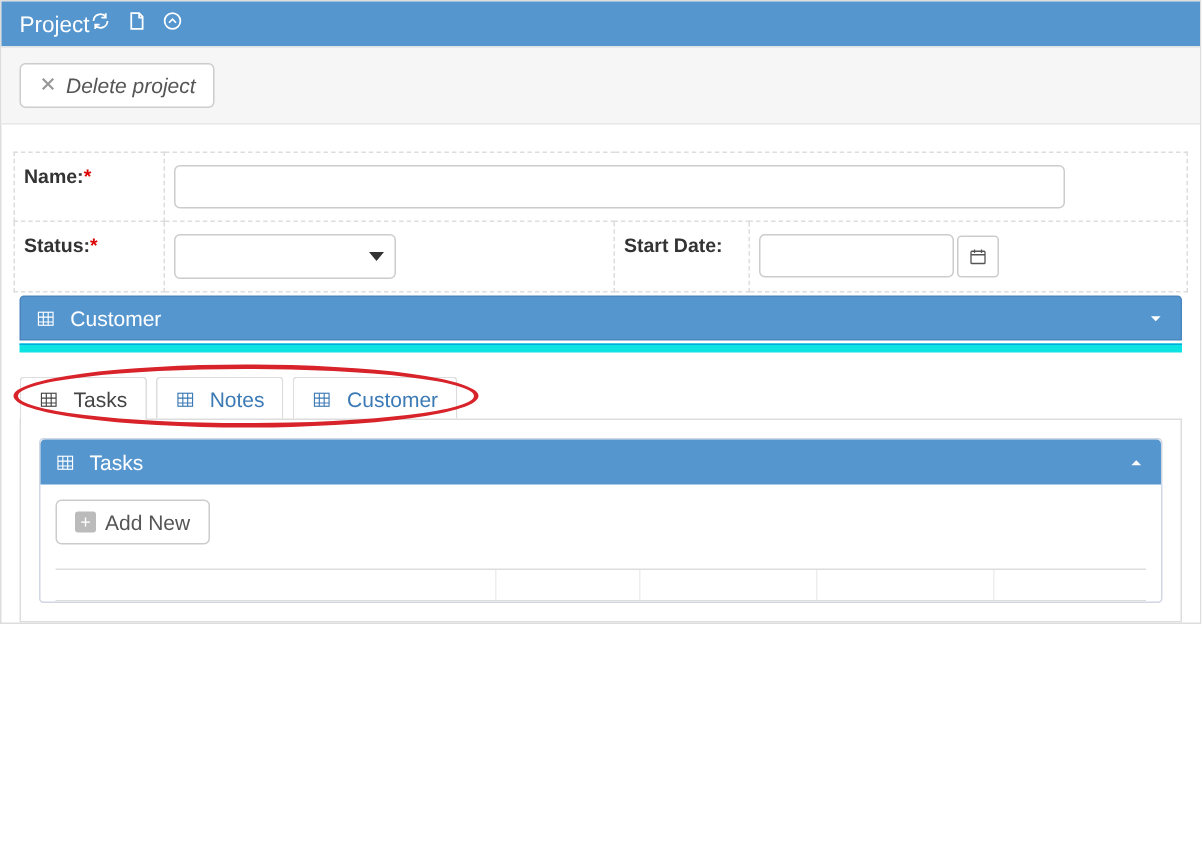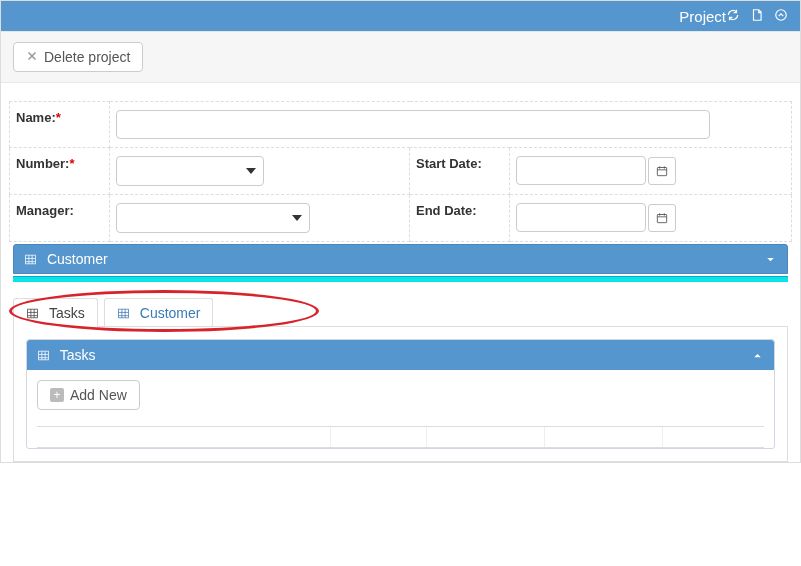--- a/index.html
+++ b/index.html
@@ -15,21 +15,21 @@
   .panel {
     border: 1px solid #ddd;
     margin: 0;
   }
   .panel-hdr {
     background: #5596CF;
     color: #fff;
     padding: 6px 12px;
     display: flex;
     align-items: center;
-    justify-content: flex-end;
+    justify-content: flex-start;
     font-size: 15px;
     height: 30px;
   }
   .panel-hdr .title { font-weight: 500; }
   .panel-hdr .icons { display: flex; gap: 10px; }
   .panel-hdr .icons svg { width: 14px; height: 14px; fill: none; stroke: #fff; stroke-width: 2; }
   .toolbar {
     background: #f6f6f6;
     border-top: 1px solid #e7e7e7;
     border-bottom: 1px solid #e7e7e7;
@@ -39,20 +39,21 @@
     display: inline-flex;
     align-items: center;
     gap: 6px;
     background: #fff;
     border: 1px solid #ccc;
     border-radius: 4px;
     padding: 6px 12px;
     font-size: 14px;
     cursor: pointer;
     color: #555;
+    font-style: italic;
   }
   .btn svg { width: 12px; height: 12px; fill: #999; }
   .form-zone {
     padding: 18px 8px 2px 8px;
   }
   .form-table {
     width: 100%;
     border-collapse: collapse;
   }
   .form-table td {
@@ -245,21 +246,21 @@
           <tr>
         <td class="lbl-cell">
           <span>Name:</span><span class="req">*</span>
         </td>
         <td colspan="3">
           <input class="input name-input" value="" style="">
         </td>
       </tr>
       <tr>
         <td class="lbl-cell">
-          <span>Number:</span><span class="req">*</span>
+          <span>Status:</span><span class="req">*</span>
         </td>
         <td style="width:300px;">
           <span class="select-wrap" style="width:148px;">
             <span class="sel-val"></span>
             <span class="arrow"></span>
           </span>
         </td>
         <td class="lbl-cell" style="width:90px;margin-left:34px;">
           <span>Start Date:</span>
         </td>
@@ -268,45 +269,20 @@
             <input class="input" value="" style="">
             <span class="date-btn">
               <svg viewBox="0 0 24 24">
                     <rect x="4" y="6" width="16" height="14" rx="1"></rect>
                     <path d="M4 10h16M8 4v4M16 4v4"></path>
                   </svg>
             </span>
           </span>
         </td>
       </tr>
-      <tr>
-        <td class="lbl-cell">
-          <span>Manager:</span>
-        </td>
-        <td>
-          <span class="select-wrap" style="width:194px;">
-            <span class="sel-val"></span>
-            <span class="arrow"></span>
-          </span>
-        </td>
-        <td class="lbl-cell">
-          <span>End Date:</span>
-        </td>
-        <td>
-          <span class="date-wrap">
-            <input class="input" value="" style="">
-            <span class="date-btn">
-              <svg viewBox="0 0 24 24">
-                    <rect x="4" y="6" width="16" height="14" rx="1"></rect>
-                    <path d="M4 10h16M8 4v4M16 4v4"></path>
-                  </svg>
-            </span>
-          </span>
-        </td>
-      </tr>
     </tbody>
       </table>
   </div>
 
   <div class="sub-panel">
     <div class="sub-hdr">
       <span>
         <svg class="grid-icon" viewBox="0 0 24 24">
             <rect x="3" y="4" width="18" height="16"></rect>
             <path d="M3 10h18M3 16h18M9 4v16M15 4v16"></path>
@@ -321,20 +297,27 @@
   </div>
 
   <div class="tabs-row" style="position:relative;">
     <div class="highlight-ellipse"></div>
     <div class="tab-btn active">
       <svg class="grid-icon" viewBox="0 0 24 24">
           <rect x="3" y="4" width="18" height="16"></rect>
           <path d="M3 10h18M3 16h18M9 4v16M15 4v16"></path>
         </svg>
       <span>Tasks</span>
+    </div>
+    <div class="tab-btn">
+      <svg class="grid-icon" viewBox="0 0 24 24">
+          <rect x="3" y="4" width="18" height="16"></rect>
+          <path d="M3 10h18M3 16h18M9 4v16M15 4v16"></path>
+        </svg>
+      <span>Notes</span>
     </div>
     <div class="tab-btn">
       <svg class="grid-icon" viewBox="0 0 24 24">
           <rect x="3" y="4" width="18" height="16"></rect>
           <path d="M3 10h18M3 16h18M9 4v16M15 4v16"></path>
         </svg>
       <span>Customer</span>
     </div>
   </div>
 

